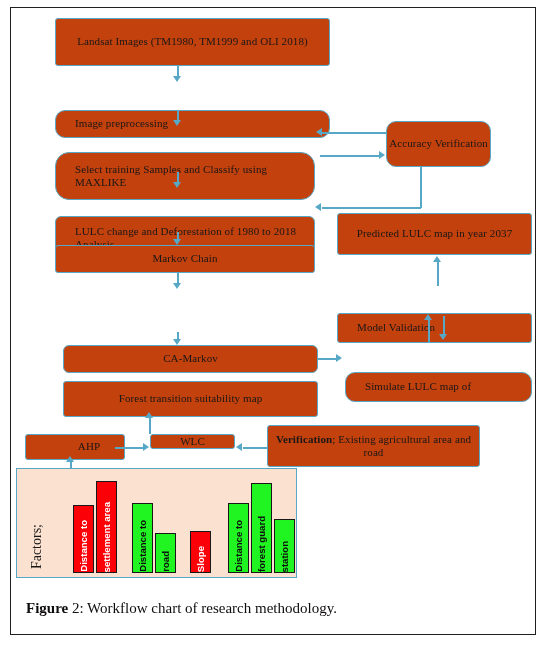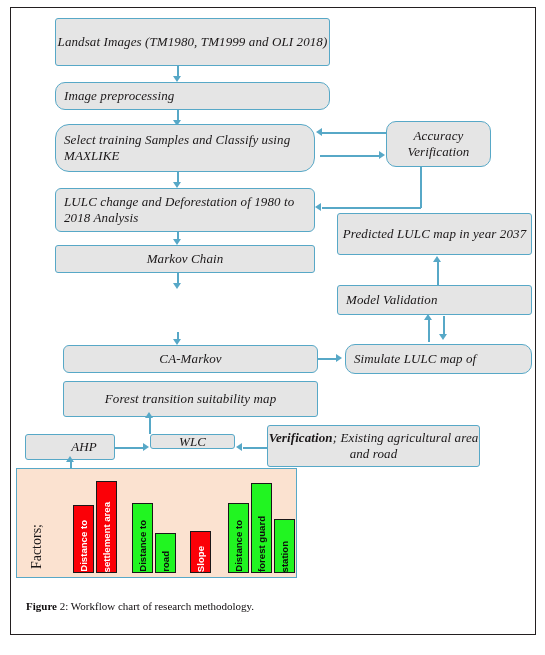--- a/index.html
+++ b/index.html
@@ -31,33 +31,32 @@
     left: 0;
     top: 0;
     width: 545px;
     height: 655px;
   }
 
   
   .node {
     position: absolute;
     box-sizing: border-box;
-    background: #e5e5e5;
+    background: #c2410c;
     border: 1.6px solid #57a8c7;
     color: #1a1718;
     font-family: "Liberation Serif", serif;
-    font-size: 13px;
+    font-size: 11px;
     line-height: 1.22;
     display: flex;
     align-items: center;
     letter-spacing: 0.1px;
-    font-style: italic;
   }
   .node.center { justify-content: center; text-align: center; }
-  .node.left   { justify-content: flex-end; text-align: left; padding-left: 8px; }
+  .node.left   { justify-content: flex-end; text-align: left; padding-left: 19px; margin-top: 28px; }
   .node .txt { display: block; width: 100%; }
   .rounded { border-radius: 10px; }
   .rounded-lg { border-radius: 14px; }
   .rounded-sm { border-radius: 3px; }
 
   
   .conn {
     position: absolute;
     background: #57a8c7;
   }
@@ -127,21 +126,21 @@
     white-space: nowrap;
     padding-bottom: 1px;
   }
 
   
   #caption {
     position: absolute;
     left: 26px;
     top: 600px;
     font-family: "Liberation Serif", serif;
-    font-size: 11px;
+    font-size: 15px;
     color: #0f0c0d;
     white-space: nowrap;
   }
   #caption .fig-word { font-weight: bold; }
   .bold { font-weight: bold; }
 </style>
 </head>
 <body>
 
 <div id="figure-frame"></div>
@@ -228,21 +227,21 @@
   <div class="conn v" style="left:443px; top:316px; height:20px;"></div>
   <div class="arrow down" style="left:439px; top:334px;"></div>
 
   <div class="node center rounded-sm" style="left:63px; top:381px; width:255px; height:36px;">
     <span class="txt">Forest transition suitability map</span>
   </div>
 
   <div class="conn v" style="left:149px; top:418px; height:16px;"></div>
   <div class="arrow up" style="left:145px; top:412px;"></div>
 
-  <div class="node center rounded-sm" style="left:25px; top:434px; width:90px; height:26px;padding-left:28px;">
+  <div class="node center rounded-sm" style="left:25px; top:434px; width:100px; height:26px;padding-left:28px;">
     <span class="txt">AHP</span>
   </div>
 
   <div class="conn h" style="left:115px; top:447px; width:30px;"></div>
   <div class="arrow right" style="left:143px; top:443px;"></div>
 
   <div class="node center rounded-sm" style="left:150px; top:434px; width:85px; height:15px;">
     <span class="txt">WLC</span>
   </div>
 

